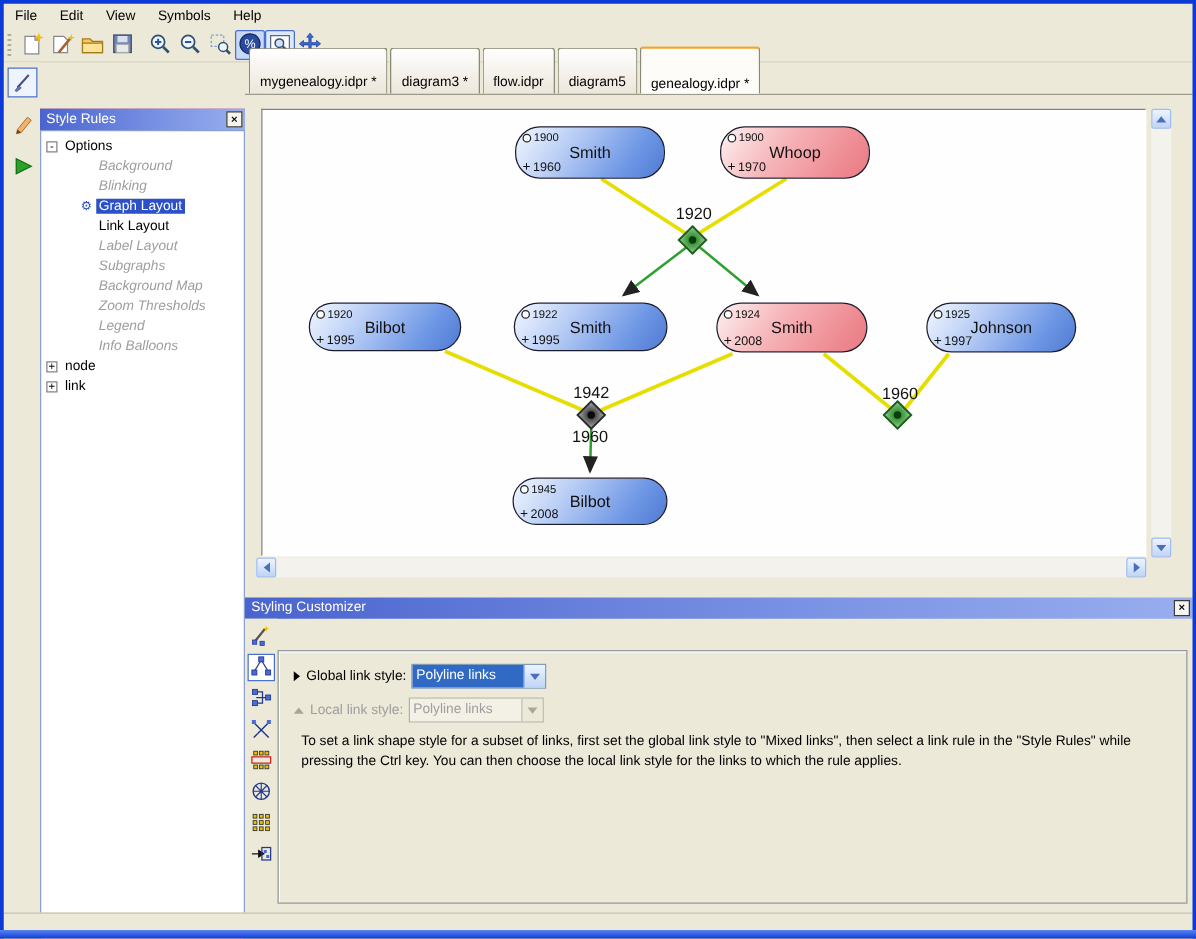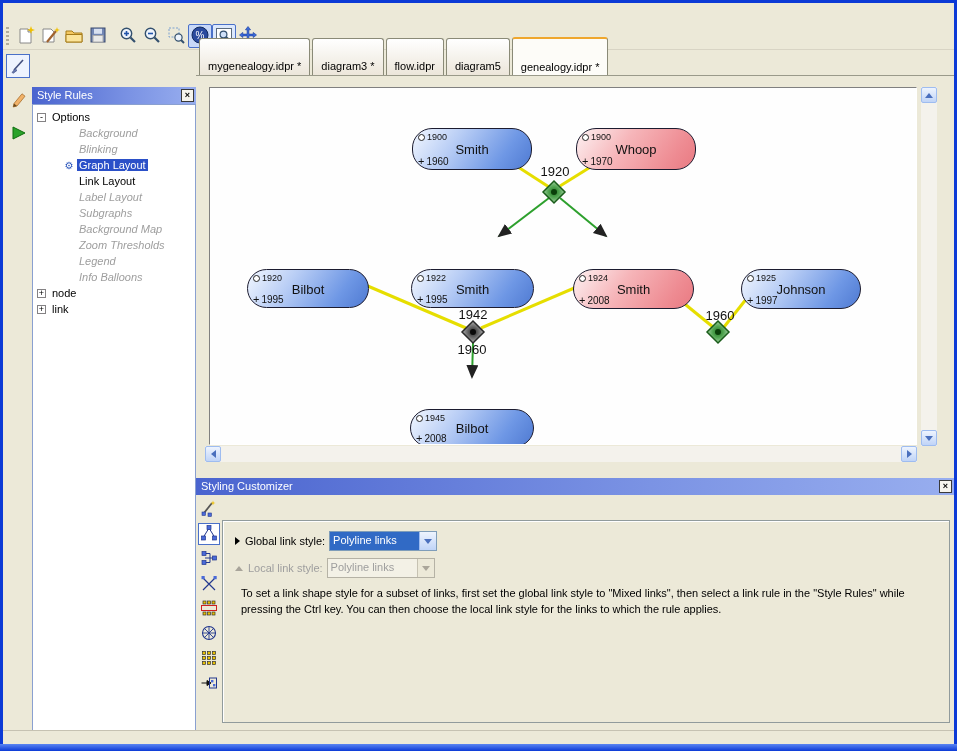--- a/index.html
+++ b/index.html
@@ -56,21 +56,21 @@
   .dtab{height:20px;line-height:18px;padding:18px 8px;margin-right:2px;border:1px solid #8a8a77;border-bottom:none;
     border-radius:3px 3px 0 0;background:linear-gradient(#ffffff,#ece6da);cursor:default;}
   .dtab.active{height:23px;line-height:20px;background:#fdfcf8;border-top:2px solid #efa72e;z-index:3;}
 
   
   .canvas-panel{left:196px;top:75px;width:758px;height:395px;background:#ece9d8;border-top:1px solid #9a9a8a;}
   .canvas{position:absolute;left:13px;top:11px;width:708px;height:358px;background:#fefefe;
     border-top:1px solid #808080;border-left:1px solid #808080;border-right:1px solid #fff;border-bottom:1px solid #fff;overflow:hidden;}
   .canvas svg{position:absolute;left:0;top:0;}
   .gnode{position:absolute;border:1.5px solid #1c1c30;border-radius:20px;
-    background:linear-gradient(125deg,#f2f7ff 0%,#b8cdf5 35%,#6e97e5 75%,#4f7ad2 100%);margin-top:27px;}
+    background:linear-gradient(125deg,#f2f7ff 0%,#b8cdf5 35%,#6e97e5 75%,#4f7ad2 100%);}
   .gnode.pink{background:linear-gradient(125deg,#fdf1f2 0%,#f6b5b9 40%,#ee8b92 80%,#e97a82 100%);}
   .gnode .name{position:absolute;left:0;right:0;top:50%;transform:translateY(-50%);text-align:center;font-size:13px;color:#111;}
   .gnode .born{position:absolute;left:5px;top:3px;font-size:9px;display:flex;align-items:center;gap:2px;color:#111;}
   .gnode .died{position:absolute;left:5px;bottom:2px;font-size:10px;color:#111;}
   .bdot{display:inline-block;width:7px;height:7px;border:1px solid #222;border-radius:50%;background:#fff;}
   .dplus{font-size:11px;margin-right:2px;}
   .union-label{position:absolute;transform:translate(-50%,-50%);font-size:13px;color:#111;white-space:nowrap;}
 
   
   .vscroll{left:921px;top:87px;width:16px;height:359px;background:#f4f2ec;}
@@ -104,20 +104,27 @@
   .combo.disabled .tri-dn{border-top-color:#aaa69a;}
   .dim{color:#9e9e9e;}
   .help-text{position:absolute;left:18px;top:64px;width:700px;font-size:11px;line-height:16px;color:#000;}
   .lblrow1{top:10px;} .lblrow2{top:37px;}
 </style>
 </head>
 <body>
 
 <div class="screen">
 
+  <div class="abs menubar">
+    <span class="menu-item">File</span>
+    <span class="menu-item">Edit</span>
+    <span class="menu-item">View</span>
+    <span class="menu-item">Symbols</span>
+    <span class="menu-item">Help</span>
+  </div>
 
   <div class="abs toolbar">
     <div class="grip"></div>
     <div class="tbtn">
         <span><svg width="20" height="20">
             <path d="M4 4 h8 l3 3 v11 h-11 z" fill="#fff" stroke="#888"></path>
             <path d="M12 4 l3 3 h-3 z" fill="#d8dce8" stroke="#888"></path>
             <path d="M15 1 L16 4 L19 5 L16 6 L15 9 L14 6 L11 5 L14 4 Z" fill="#f0c000"></path>
           </svg></span>
       </div>

